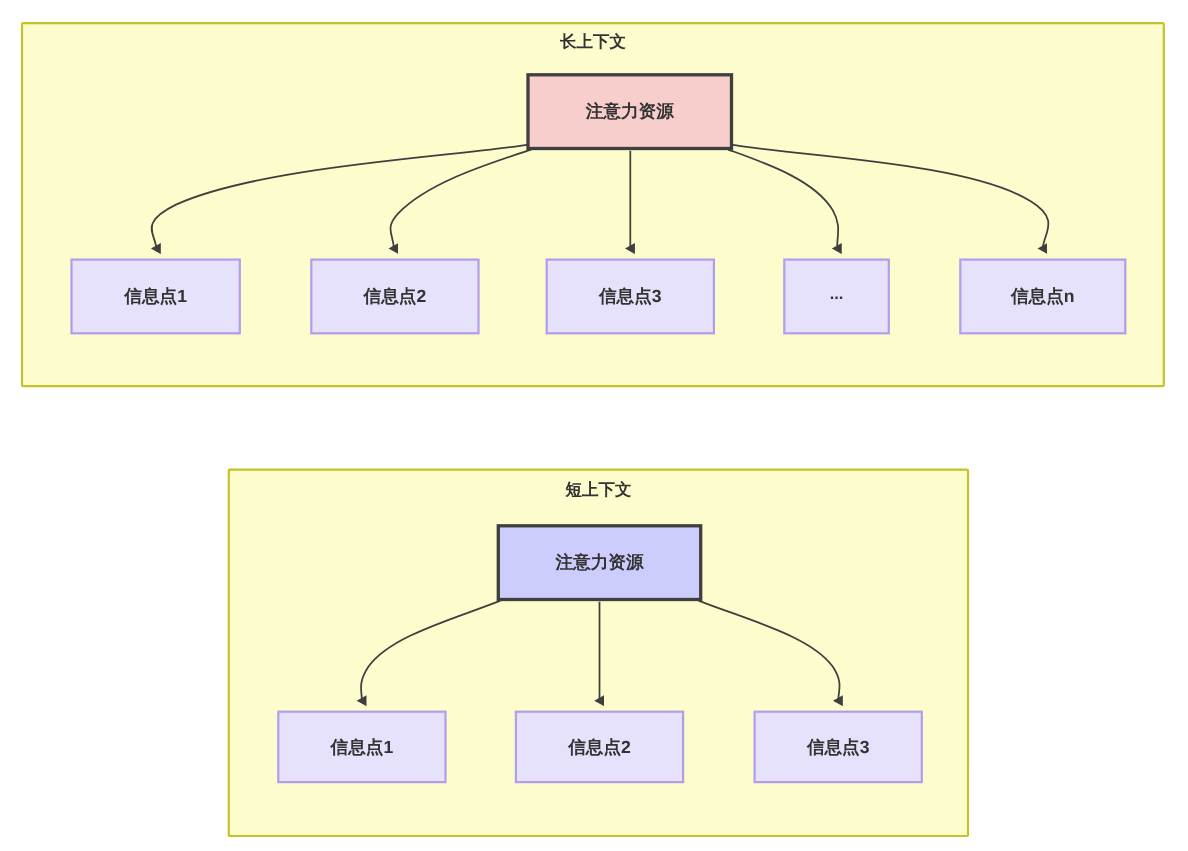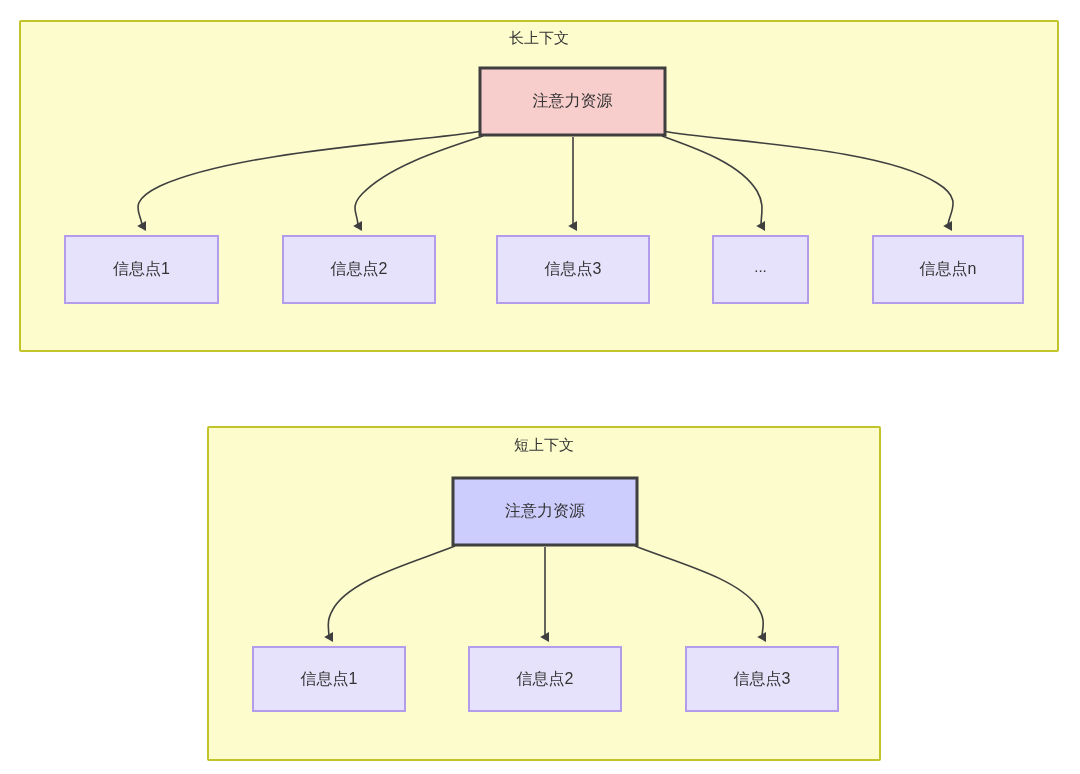--- a/index.html
+++ b/index.html
@@ -12,20 +12,21 @@
     height: 774px;
     position: relative;
     font-family: "Liberation Sans", "DejaVu Sans", sans-serif;
     overflow: hidden;
   }
   #stage {
     position: absolute;
     left: 0; top: 0;
     width: 1080px;
     height: 774px;
+    font-weight: bold;
   }
   .svg-layer {
     position: absolute;
     left: 0; top: 0;
     width: 1080px;
     height: 774px;
   }
   .group-frame {
     fill: #fcfccd;
     stroke: #c3c32a;

